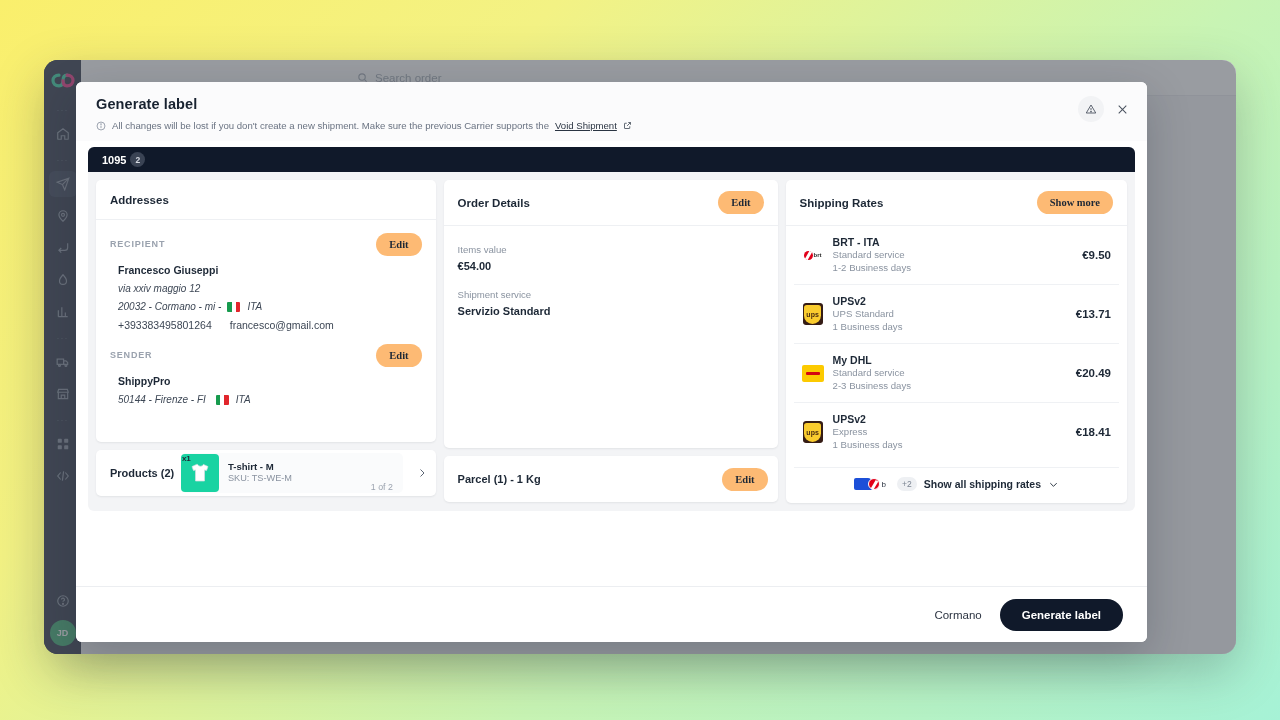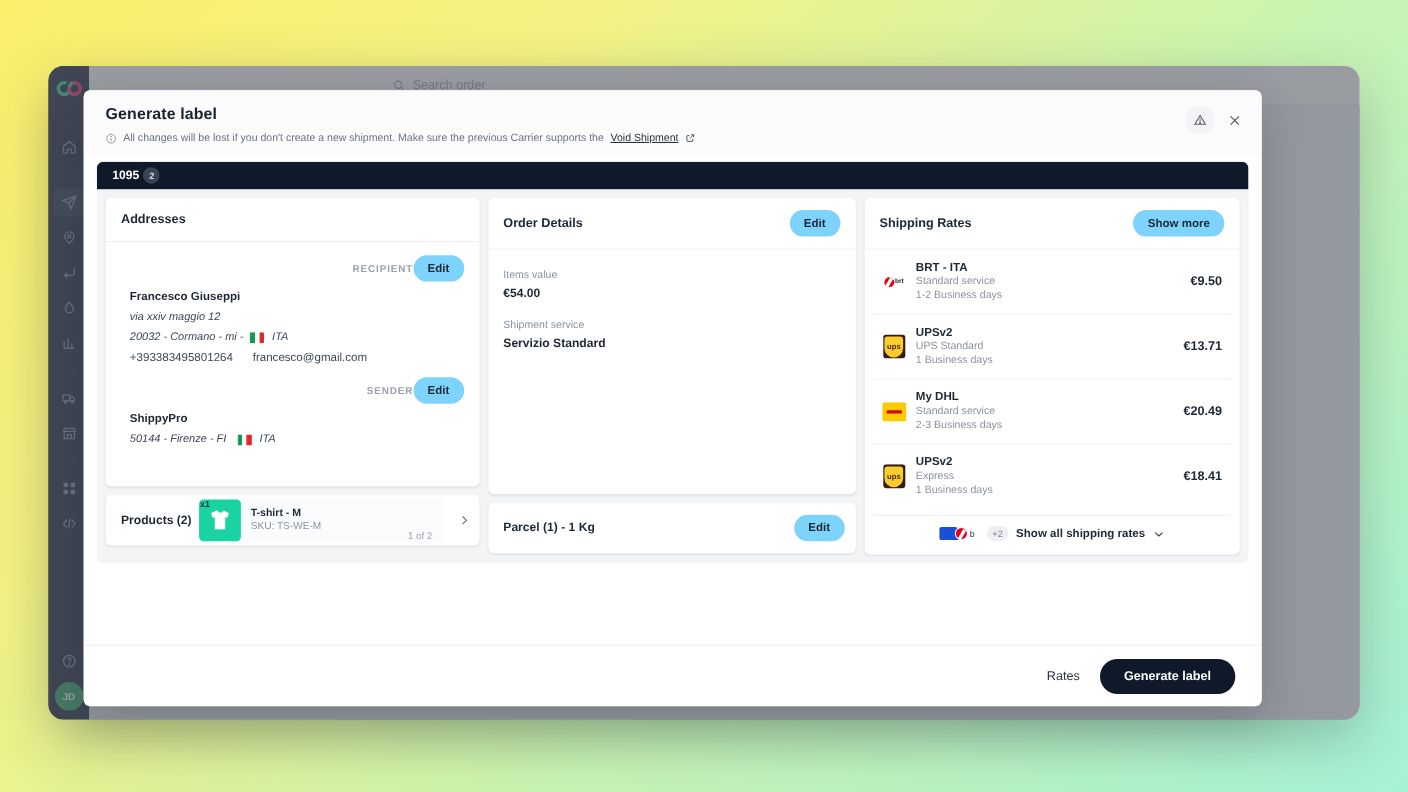--- a/index.html
+++ b/index.html
@@ -141,29 +141,29 @@
     box-shadow: 0 1px 2px rgba(30,40,55,.08);
   }
   .card-head {
     display: flex; align-items: center; justify-content: space-between;
     padding: 11px 14px;
     border-bottom: 1px solid #eef0f3;
     min-height: 40px;
   }
   .card-title { font-size: 11.5px; font-weight: bold; color: #1d2836; }
   .pill-btn {
-    background: #7dd3fc; color: #1d2836;
+    background: #fdba74; color: #1d2836;
     border: none; border-radius: 14px;
     font-size: 10.5px; font-weight: bold;
     padding: 6px 13px; cursor: pointer;
-    font-family: Liberation Sans, sans-serif;
+    font-family: Liberation Serif, serif;
   }
   .addr-body { padding: 10px 14px 14px 14px; height: 222px; }
   .addr-sec-head {
-    display: flex; align-items: center; justify-content: flex-end;
+    display: flex; align-items: center; justify-content: space-between;
     min-height: 28px;
   }
   .addr-label {
     font-size: 9px; font-weight: bold; color: #9aa2ae; letter-spacing: .8px;
   }
   .addr-lines { padding: 6px 0 0 8px; }
   .addr-name { font-size: 10.5px; font-weight: bold; color: #1d2836; padding-bottom: 7px; }
   .addr-line { font-size: 10px; color: #3d4755; padding-bottom: 7px; display: flex; align-items: center; gap: 4px; font-style: italic; }
   .addr-contact { display: flex; gap: 18px; font-size: 10.5px; color: #3d4755; }
   .flag {
@@ -646,16 +646,16 @@
               </span>
             </div>
           </div>
         </div>
 
       </div>
     </div>
   </div>
 
   <div class="modal-foot">
-    <button class="btn-cancel">Rates</button>
+    <button class="btn-cancel">Cormano</button>
     <button class="btn-primary">Generate label</button>
   </div>
 </div>
 
 </body></html>

